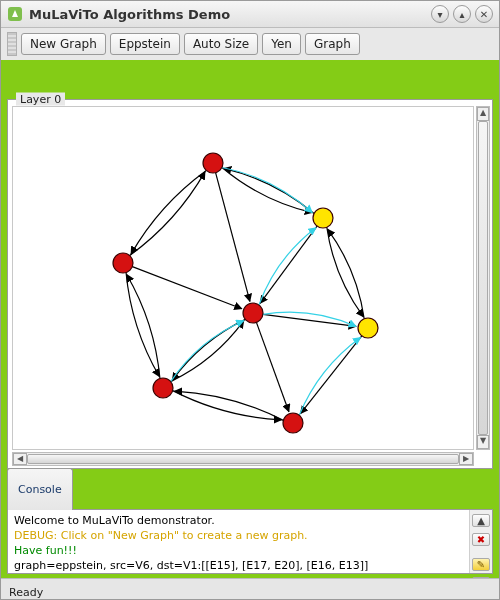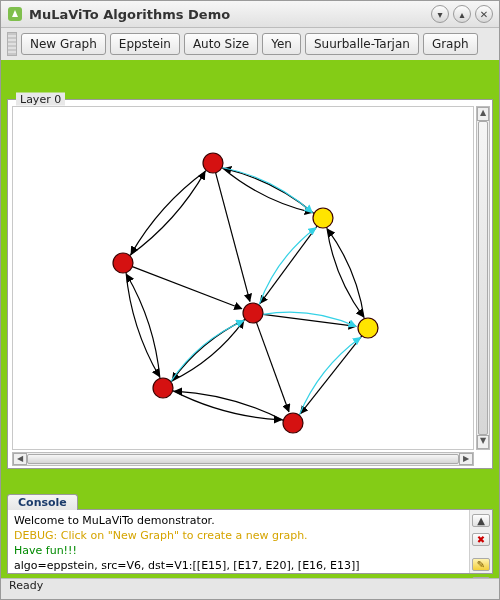--- a/index.html
+++ b/index.html
@@ -134,22 +134,22 @@
   .tabbar {
     display: flex;
     align-items: flex-end;
     height: 20px;
   }
   .tab {
     border: 1px solid #9a9a9a;
     border-bottom: none;
     border-radius: 3px 3px 0 0;
     background: linear-gradient(#f5f5f5, #e6e6e6);
-    padding: 1px 10px;
-    font-weight: bold;
+    padding: 14px 10px;
+    font-weight: normal;
     font-size: 11px;
     color: #1a3a6a;
     position: relative;
     top: 1px;
   }
   .console-body {
     flex: 1;
     border: 1px solid #9a9a9a;
     background: #fff;
     display: flex;
@@ -183,21 +183,21 @@
     font-size: 10px; color:#444;
   }
   .side-btn.red { color:#c00; }
   .side-btn.yellow { background: linear-gradient(#fff3b0,#f3cf3a); color:#7a5a00;}
   .side-spacer { flex:1; }
 
   .statusbar {
     height: 20px;
     border-top: 1px solid #bdbdbd;
     background: #e6e6e6;
-    display: flex; align-items: flex-start;
+    display: flex; align-items: flex-end;
     padding: 0 8px;
     font-size: 11px;
     color: #222;
   }
 
   
   .node { stroke: #3a0000; stroke-width: 1.2; }
   .node.red { fill: #d51111; }
   .node.yellow { fill: #ffe400; }
   .edge { stroke: #000; stroke-width: 1.2; fill: none; marker-end: url(#arrow-black); }
@@ -222,21 +222,20 @@
       <span class="win-btn">✕</span>
     </span>
   </div>
 
   <div class="toolbar">
     <span class="tool-handle"></span>
     <span class="tool-btn">New Graph</span>
     <span class="tool-btn">Eppstein</span>
     <span class="tool-btn">Auto Size</span>
     <span class="tool-btn">Yen</span>
-    <span class="tool-btn">Suurballe-Tarjan</span>
     <span class="tool-btn">Graph</span>
   </div>
 
   <div class="content">
 
     <div class="graph-pane">
       <span class="layer-label">Layer 0</span>
 
       <div class="graph-viewport">
         <svg id="graph-svg" width="100%" height="100%" viewBox="0 0 460 340">
@@ -299,21 +298,21 @@
 
     <div class="console-pane">
       <div class="tabbar">
         <div class="tab">Console</div>
       </div>
       <div class="console-body">
         <div class="console-text" id="console-text">
             <div class="welcome">Welcome to MuLaViTo demonstrator.</div>
             <div class="debug">DEBUG: Click on "New Graph" to create a new graph.</div>
             <div class="fun">Have fun!!!</div>
-            <div class="log">algo=eppstein, src=V6, dst=V1:[[E15], [E17, E20], [E16, E13]]</div>
+            <div class="log">graph=eppstein, src=V6, dst=V1:[[E15], [E17, E20], [E16, E13]]</div>
           </div>
         <div class="console-side">
           <span class="side-btn">▲</span>
           <span class="side-btn red">✖</span>
           <span class="side-spacer"></span>
           <span class="side-btn yellow">✎</span>
           <span class="side-btn">▼</span>
         </div>
       </div>
     </div>

